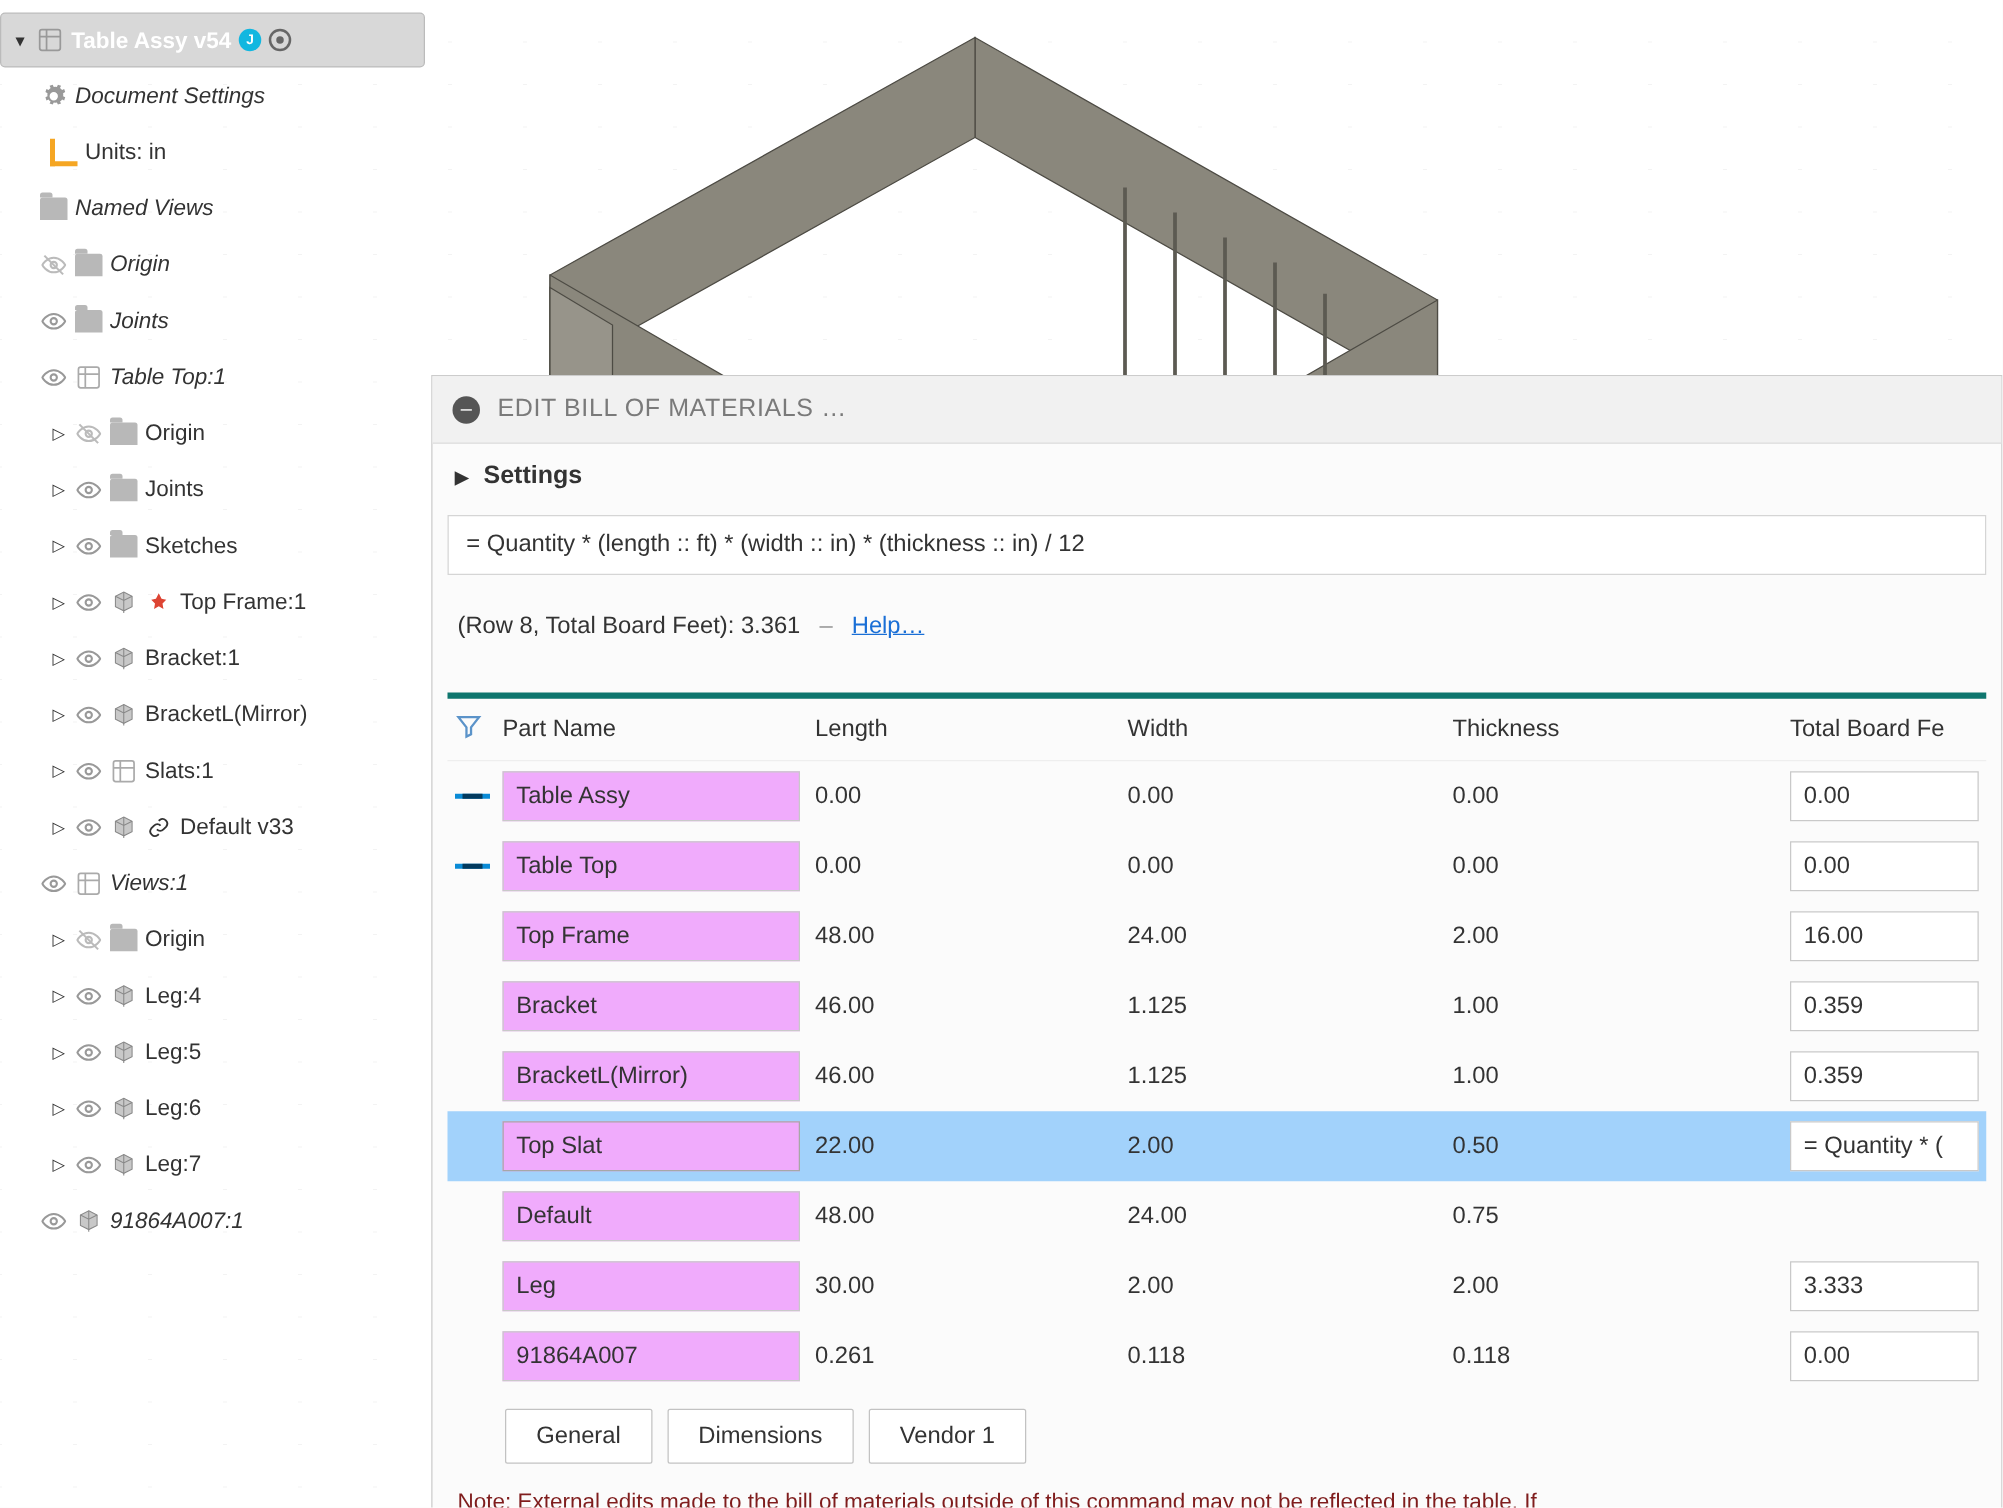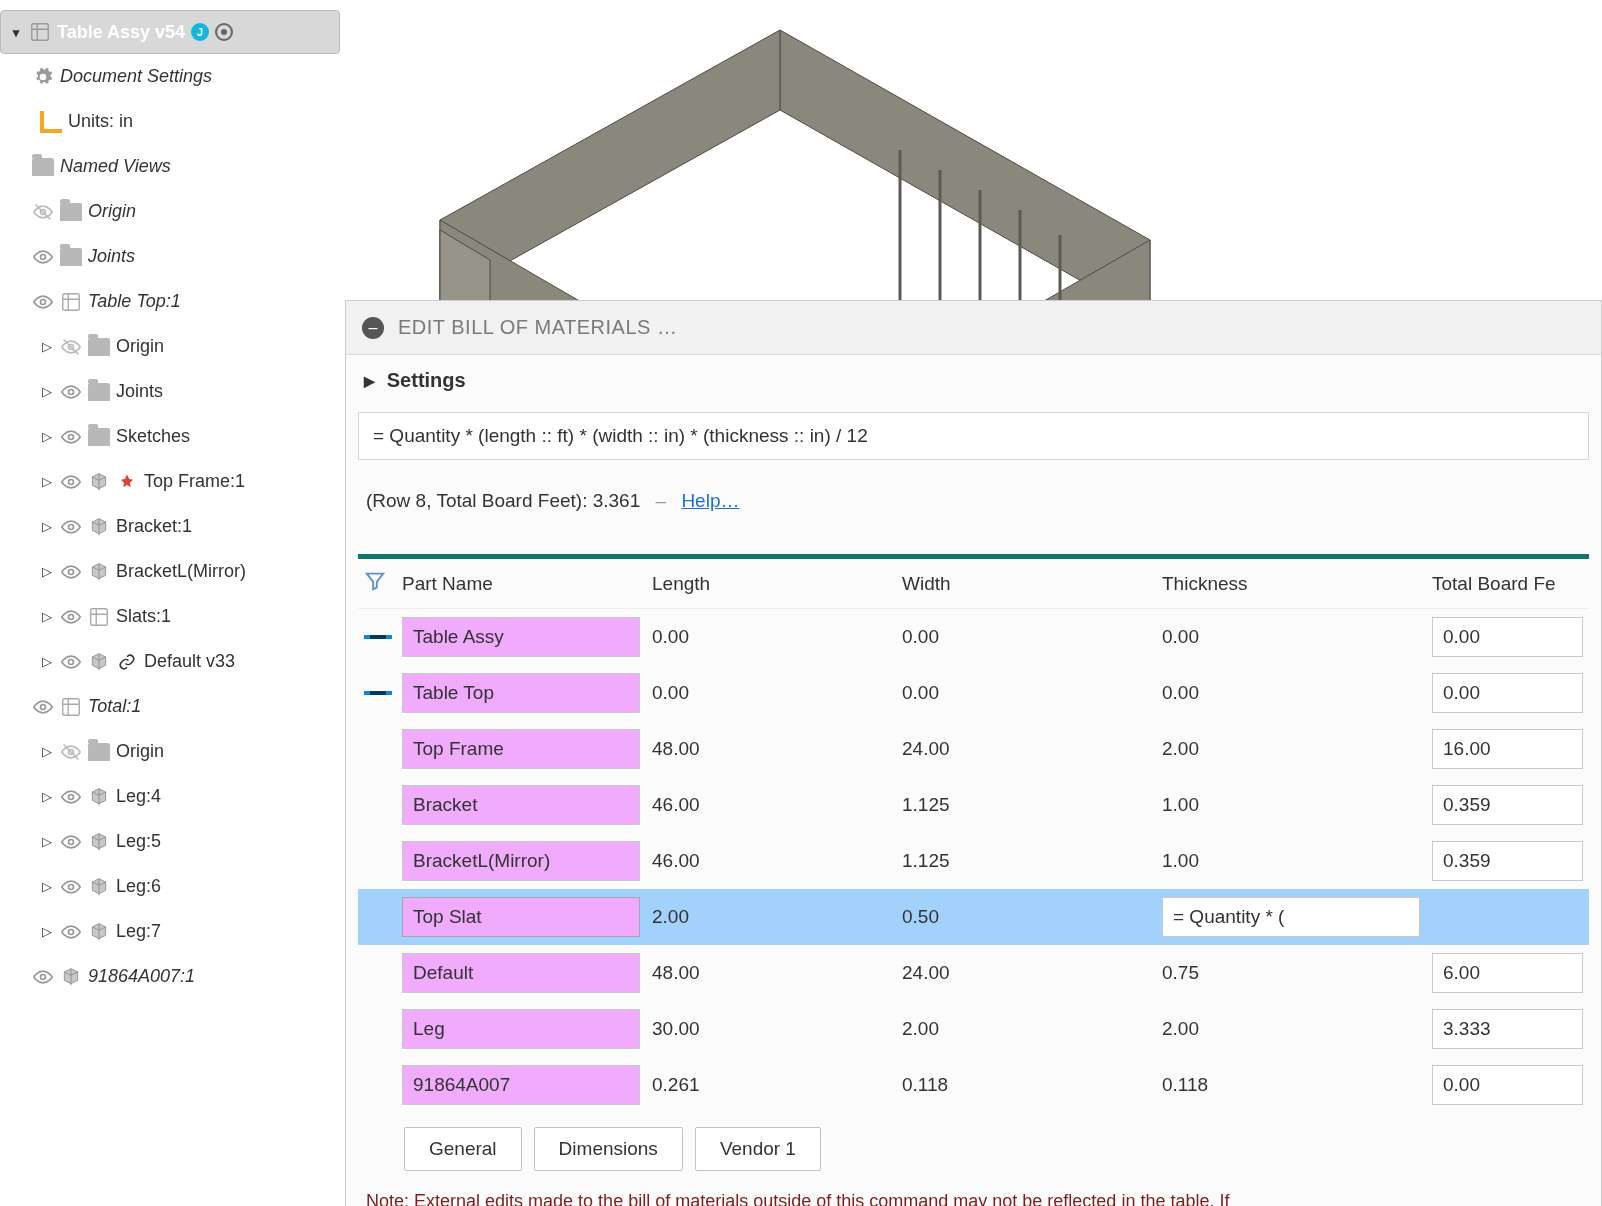--- a/index.html
+++ b/index.html
@@ -409,21 +409,21 @@
           <path d="M1 12s4-7 11-7 11 7 11 7-4 7-11 7S1 12 1 12z"></path>
           <circle cx="12" cy="12" r="3"></circle>
         </svg>
       </span>
     <span class="ic comp">
         <svg viewBox="0 0 24 24" fill="none" stroke="#aaa" stroke-width="1.5">
           <rect x="3" y="3" width="18" height="18" rx="2"></rect>
           <path d="M3 9h18M9 3v18"></path>
         </svg>
       </span>
-    <span class="txt">Total:1</span>
+    <span class="txt">Views:1</span>
   </div>
   <div class="browser-row ind2">
     <span class="chev">▷</span>
     <span class="ic eye">
         <svg viewBox="0 0 24 24" fill="none" stroke="#bbb" stroke-width="2">
           <path d="M1 12s4-7 11-7 11 7 11 7-4 7-11 7S1 12 1 12z"></path>
           <circle cx="12" cy="12" r="3"></circle>
           <line x1="3" y1="3" x2="21" y2="21"></line>
         </svg>
       </span>
@@ -612,37 +612,35 @@
     <div class="td">1.00</div>
     <div class="td">
             <div class="tbf-cell">0.359</div>
           </div>
   </div>
         <div class="trow selected">
     <div class="td"></div>
     <div class="td">
             <div class="partname-cell">Top Slat</div>
           </div>
+    <div class="td">22.00</div>
     <div class="td">2.00</div>
     <div class="td">0.50</div>
     <div class="td">
             <div class="tbf-cell">= Quantity * (</div>
           </div>
   </div>
         <div class="trow ">
     <div class="td"></div>
     <div class="td">
             <div class="partname-cell">Default</div>
           </div>
     <div class="td">48.00</div>
     <div class="td">24.00</div>
     <div class="td">0.75</div>
-    <div class="td">
-            <div class="tbf-cell">6.00</div>
-          </div>
   </div>
         <div class="trow ">
     <div class="td"></div>
     <div class="td">
             <div class="partname-cell">Leg</div>
           </div>
     <div class="td">30.00</div>
     <div class="td">2.00</div>
     <div class="td">2.00</div>
     <div class="td">

